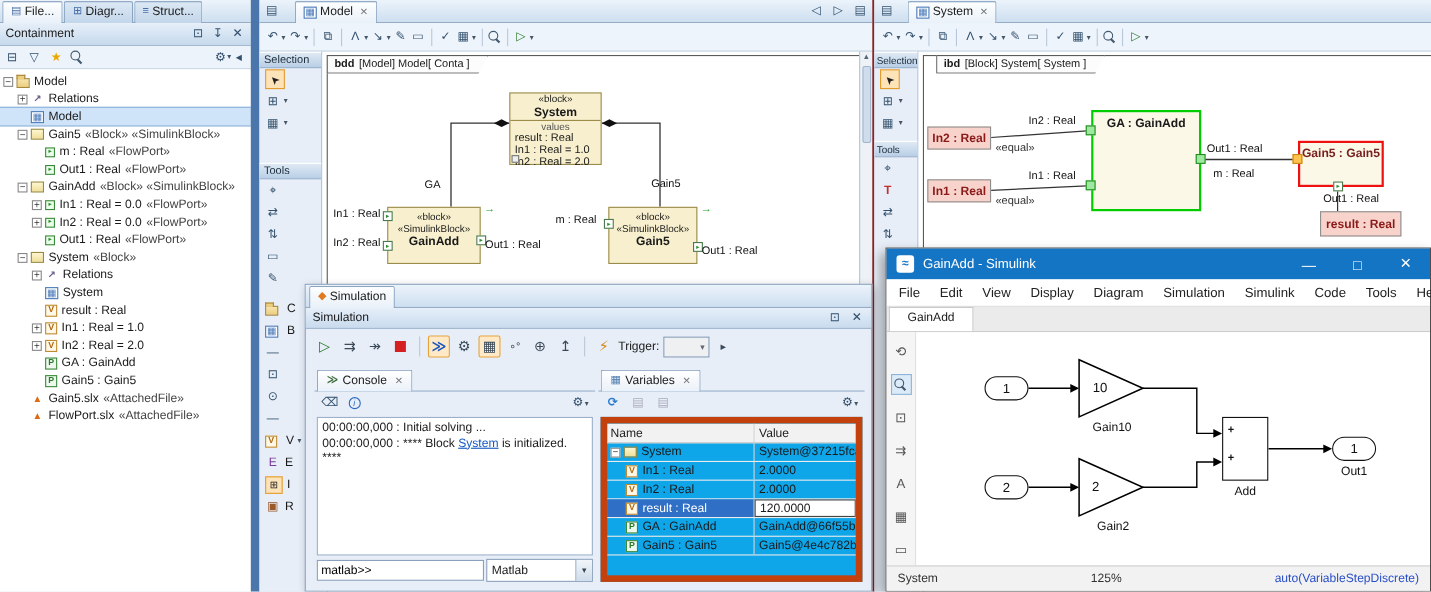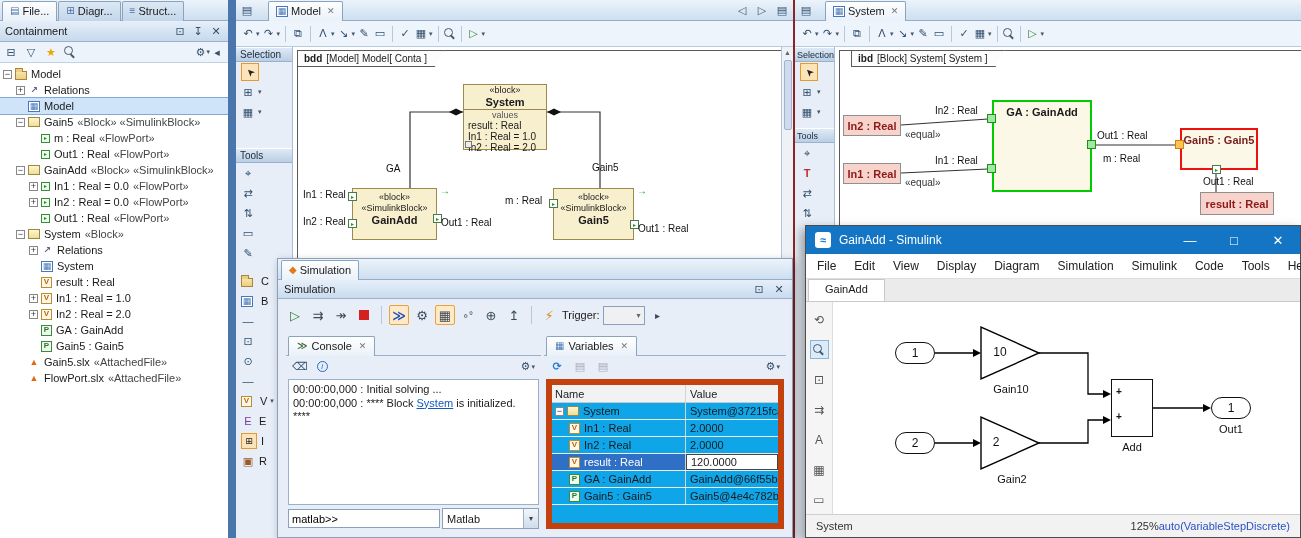--- a/index.html
+++ b/index.html
@@ -737,18 +737,18 @@
       <div class="slbl" style="left:281px;top:84px;width:10px;font-weight:bold;font-size:10px">+</div>
       <div class="slbl" style="left:281px;top:109px;width:10px;font-weight:bold;font-size:10px">+</div>
       <div class="slbl" style="left:272px;top:139px;width:54px">Add</div>
       <div class="sblk sport" style="left:378px;top:95px;width:40px;height:22px">
           <span>1</span>
         </div>
       <div class="slbl" style="left:373px;top:121px;width:50px">Out1</div>
     </div>
     <div class="slkstatus">
       <span>System</span>
-      <span style="flex:1;text-align:right">125%</span>
+      <span style="flex:1;text-align:center">125%</span>
       <span style="color:#2a50c8">auto(VariableStepDiscrete)</span>
     </div>
   </div>
 
 </div>
 
 </body></html>

